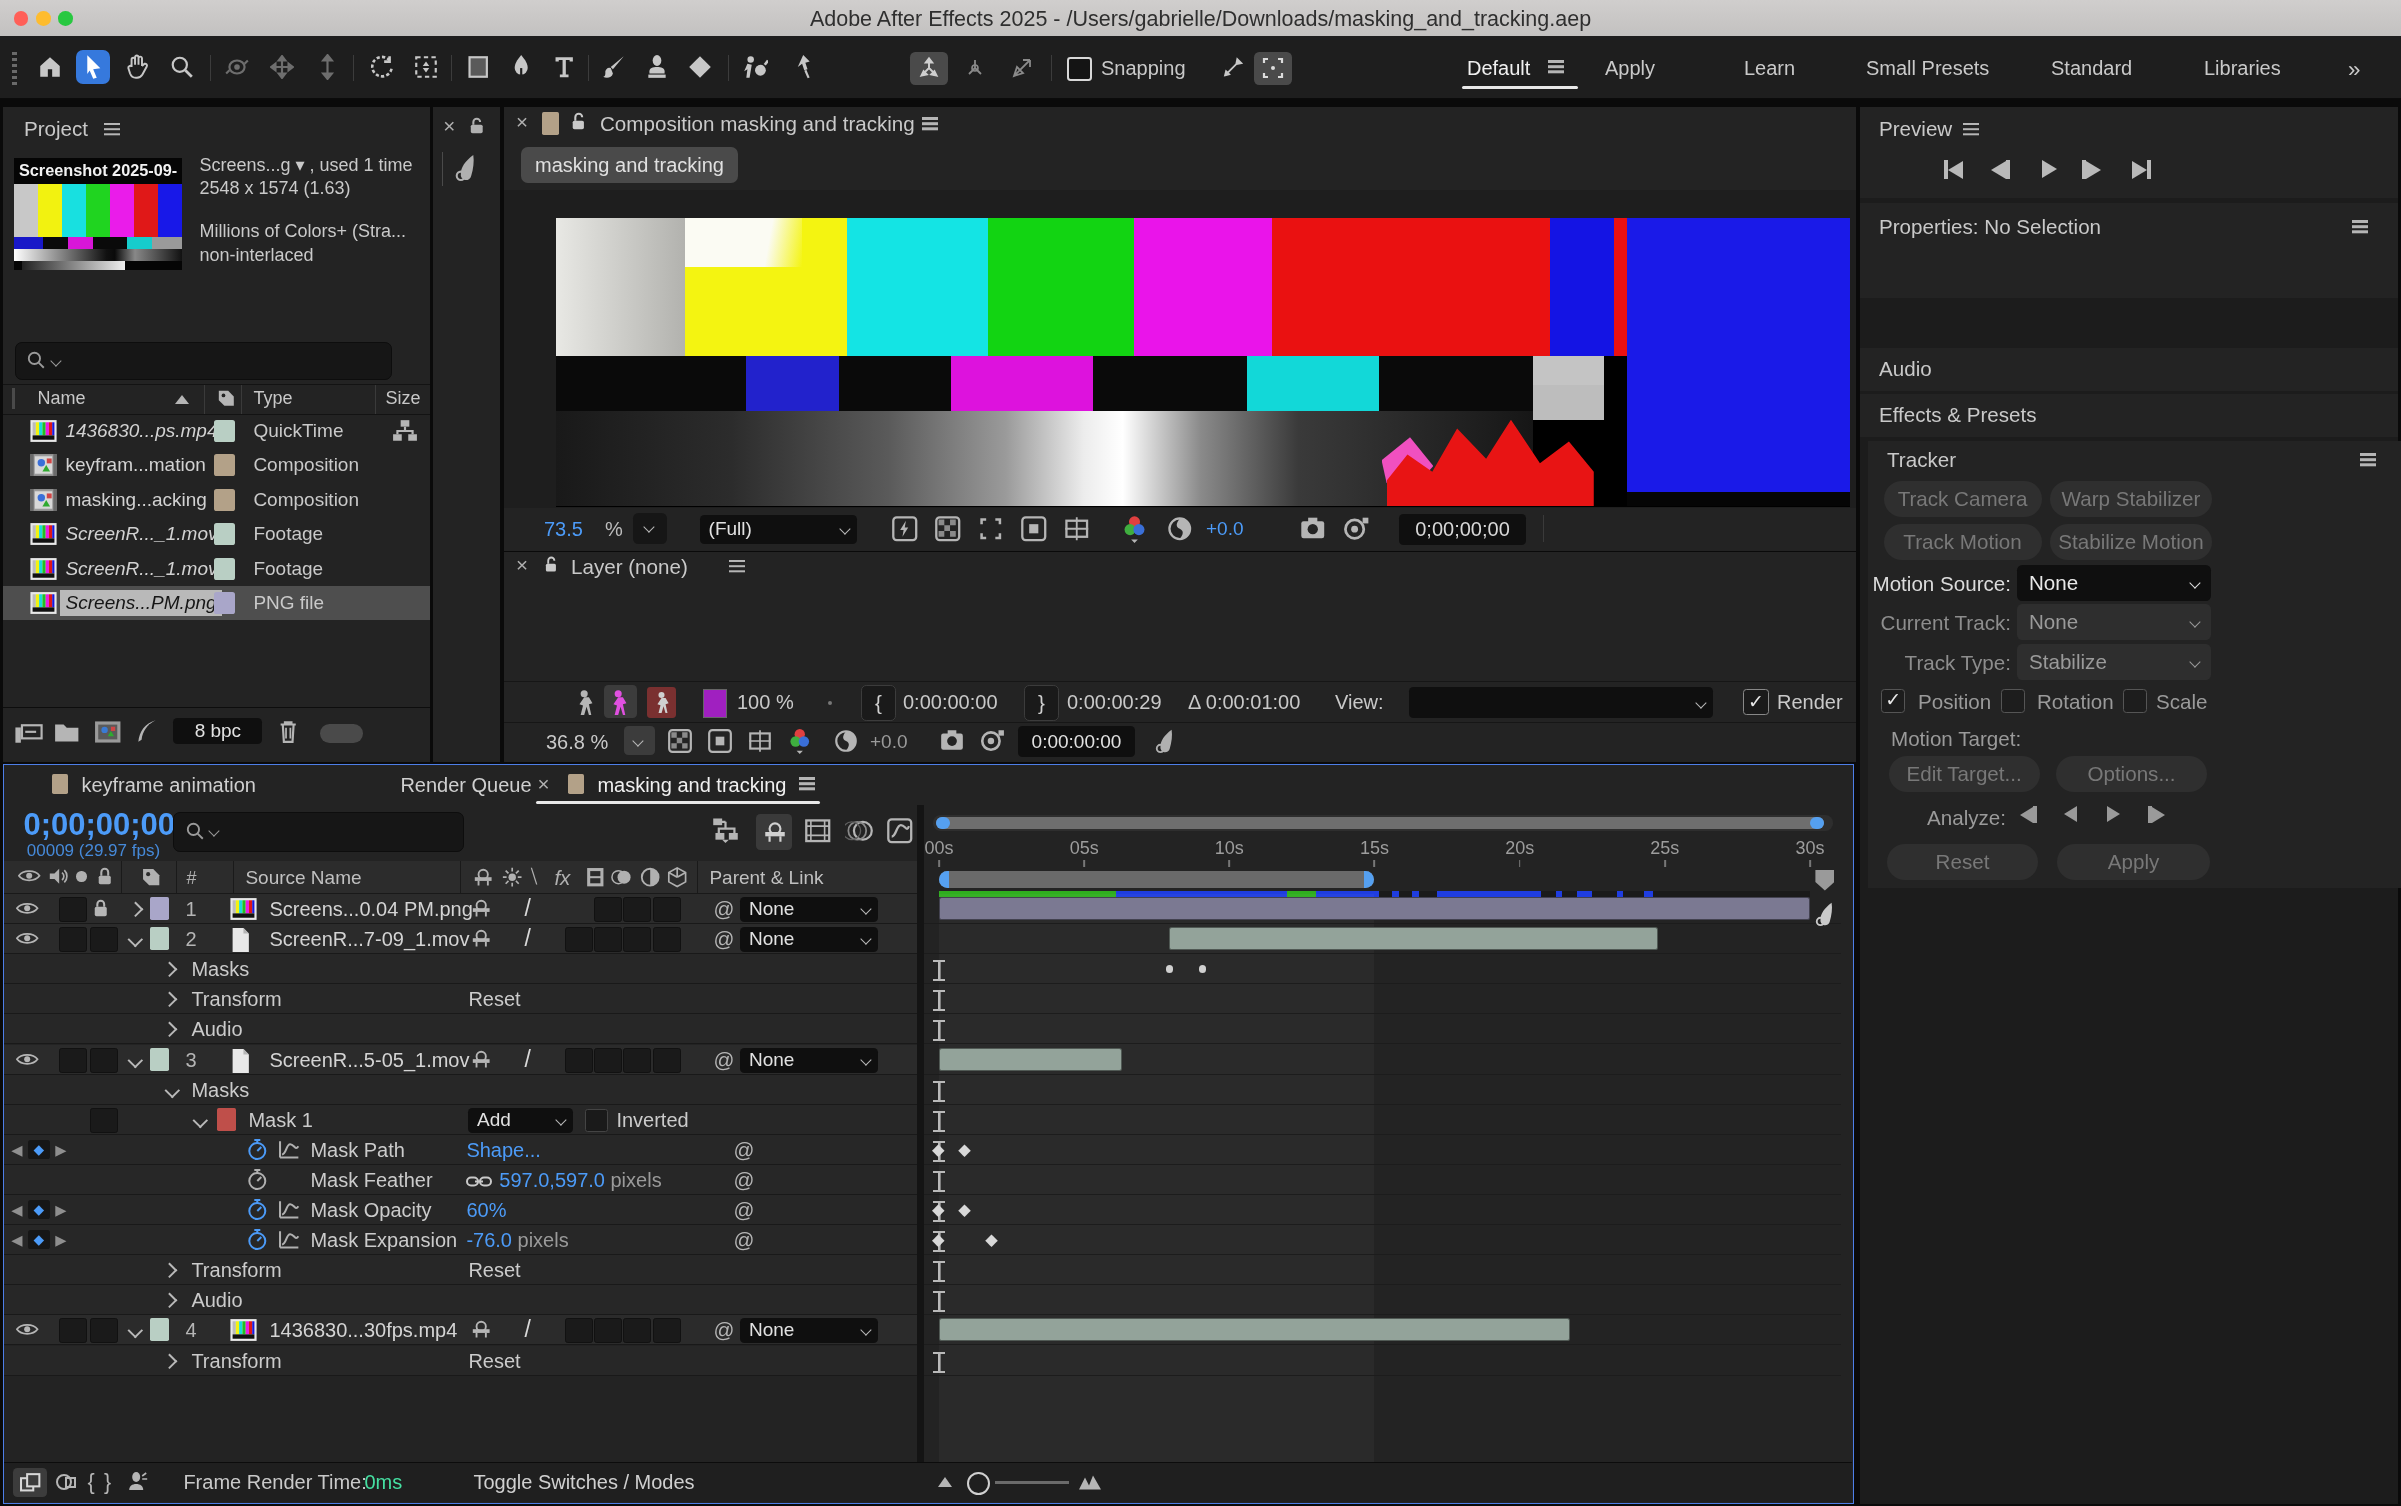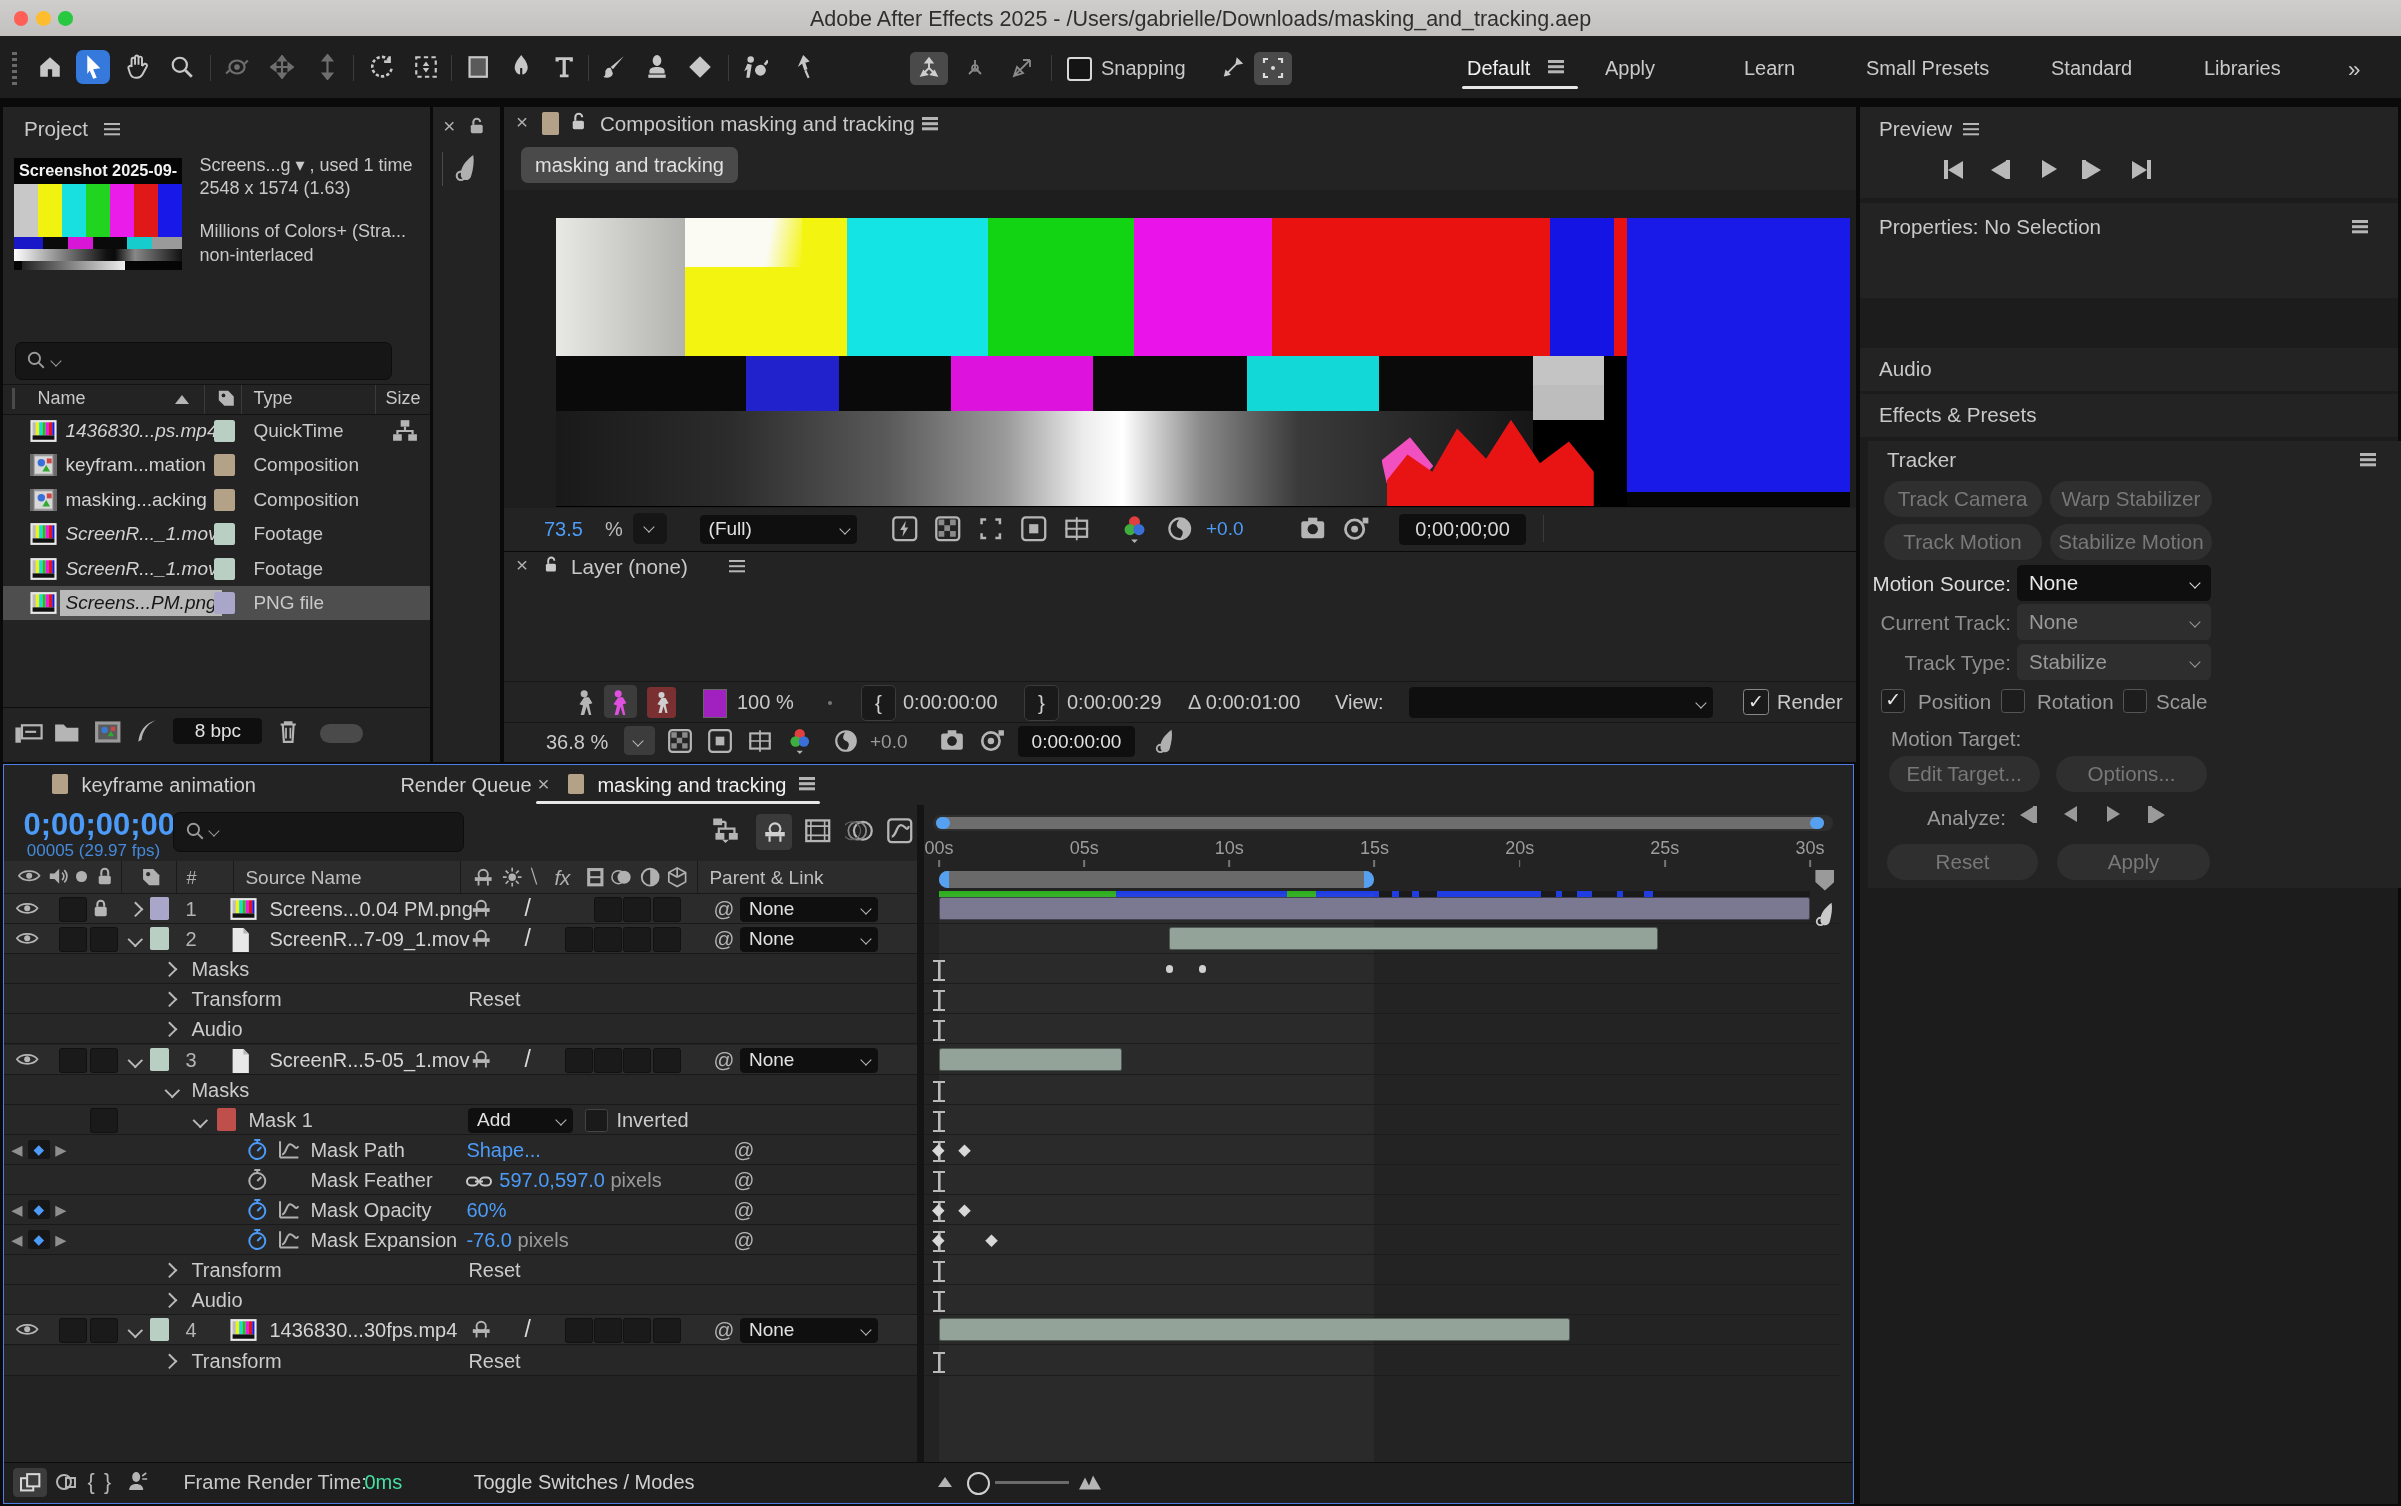--- a/index.html
+++ b/index.html
@@ -770,21 +770,21 @@
       <span class="tl-tab" style="left:396px">Render Queue</span>
       <span class="abs xglyph" style="left:533px;top:6.9px">×</span>
       <span class="abs swatch" style="left:564px;top:8.6px;width:15.5px;height:20.6px;background:#b3a188"></span>
       <span class="tl-tab" style="left:593px;color:#f0f0f0">masking and tracking</span>
       <span class="abs" style="left:795px;top:12px"><span class="burger"></span></span>
       <span class="abs" style="left:532px;top:36px;width:284px;height:2.6px;background:#e8e8e8;border-radius:1.7px"></span>
     </div>
 
     <div class="abs" style="left:0;top:40px;width:913px;height:57px">
       <span class="abs accent" style="left:19px;top:1.7px;font-size:31px;font-weight:bold">0;00;00;00</span>
-      <span class="abs accent" style="left:22.4px;top:36px;font-size:17px;opacity:.85">00005 (29.97 fps)</span>
+      <span class="abs accent" style="left:22.4px;top:36px;font-size:17px;opacity:.85">00009 (29.97 fps)</span>
       <div class="abs" style="left:169px;top:6.9px;width:289px;height:38px;background:#161616;border:0.9px solid #0d0d0d;border-radius:6.9px">
         <span class="abs" style="left:10.3px;top:7.7px">
           <svg width="20.6" height="20.6" viewBox="0 0 22 22">
               <circle cx="9" cy="9" r="6" fill="none" stroke="#9a9a9a" stroke-width="2"></circle>
               <line x1="13.5" y1="13.5" x2="19" y2="19" stroke="#9a9a9a" stroke-width="2"></line>
             </svg>
           </span>
         <span class="chev d sm abs" style="left:36px;top:14.6px;border-color:#9a9a9a"></span>
       </div>
       <span class="abs" style="left:707px;top:12px">

